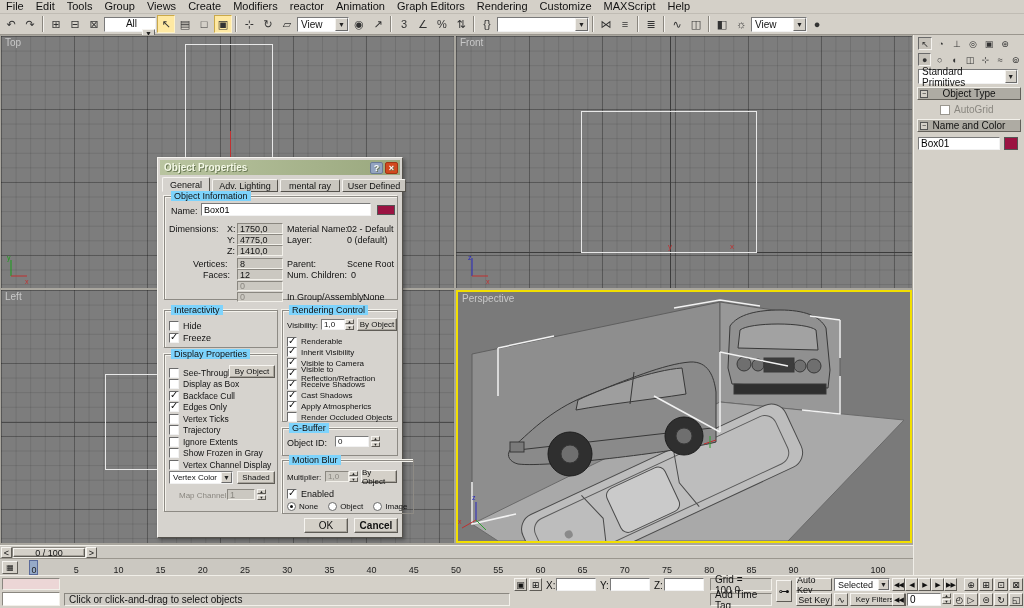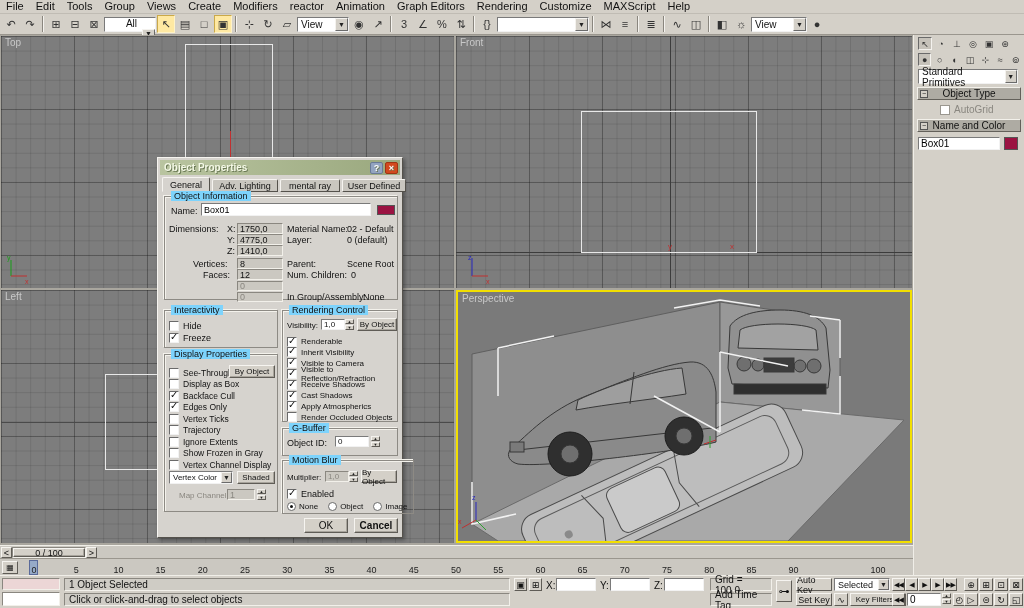--- a/index.html
+++ b/index.html
@@ -581,21 +581,20 @@
       <span class="tick-label" style="left: 793.6px;">90</span>
       <span class="tick-label" style="left: 835.8px; margin-top: 44px;">95</span>
       <span class="tick-label" style="left: 878px;">100</span>
     </div>
 </div>
 
 <div id="status-bar">
   <div class="abs" style="left:2px;top:2px;width:58px;height:12px;background:#ecd6d6;border:1px solid;border-color:#8a8780 #f2f0ea #f2f0ea #8a8780;"></div>
   <div class="abs" style="left:2px;top:16px;width:58px;height:14px;background:#fff;border:1px solid;border-color:#8a8780 #f2f0ea #f2f0ea #8a8780;"></div>
 
-  <div class="stfield" style="left:64px;top:2px;width:446px;height:13px;">1 Object Selected</div>
   <div class="stfield" style="left:64px;top:17px;width:446px;height:13px;">Click or click-and-drag to select objects</div>
 
   <div class="st-btn" style="left:514px;top:2px;width:13px;height:13px;">▣</div>
   <div class="st-btn" style="left:529px;top:2px;width:13px;height:13px;">⊞</div>
   <span class="lbl" style="left:546px;top:4px;">X:</span>
   <input class="txt abs" style="left: 556px; top: 2px; width: 40px;">
   <span class="lbl" style="left:600px;top:4px;">Y:</span>
   <input class="txt abs" style="left: 610px; top: 2px; width: 40px;">
   <span class="lbl" style="left:654px;top:4px;">Z:</span>
   <input class="txt abs" style="left: 664px; top: 2px; width: 40px;">

